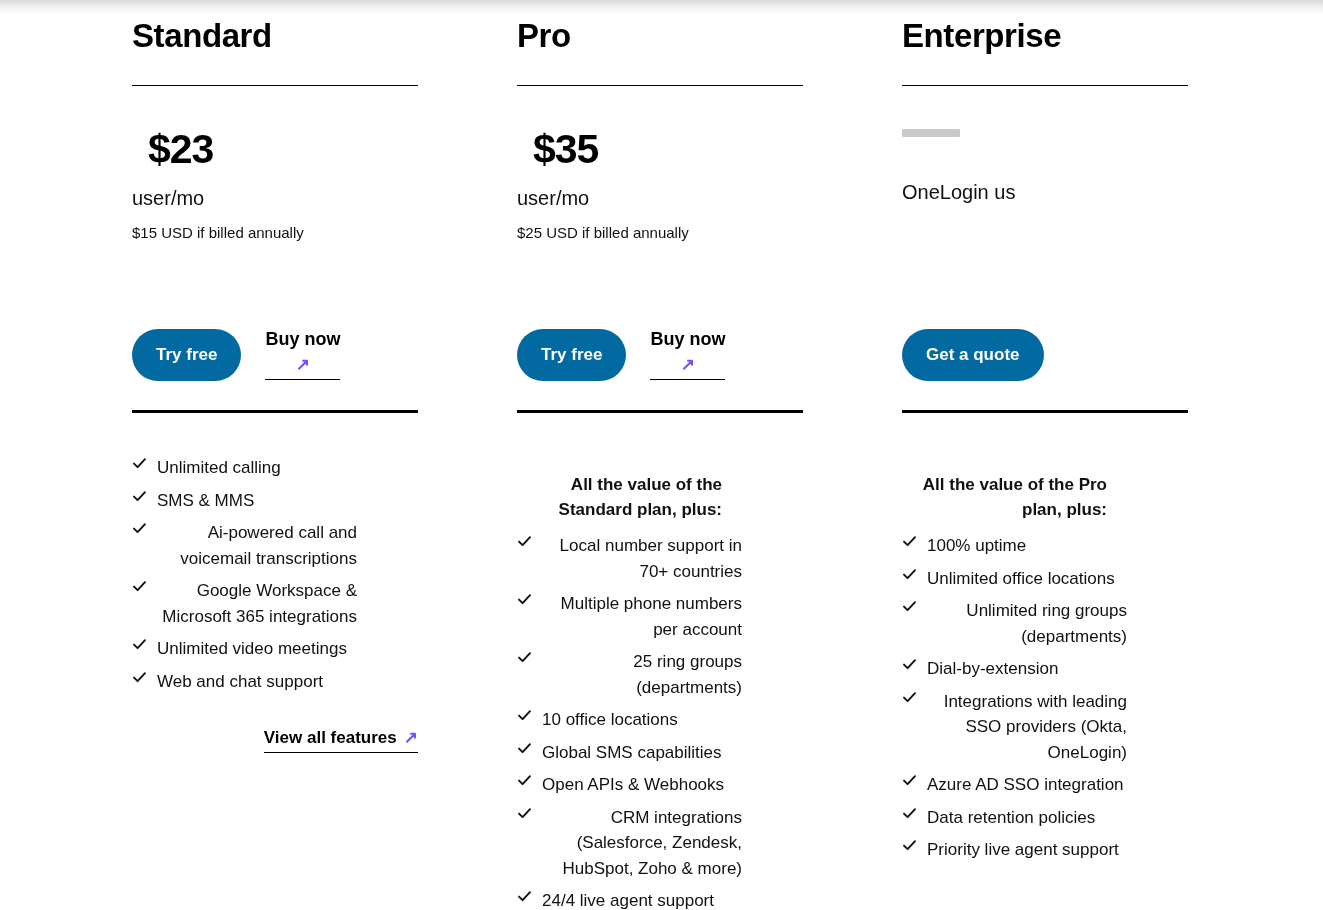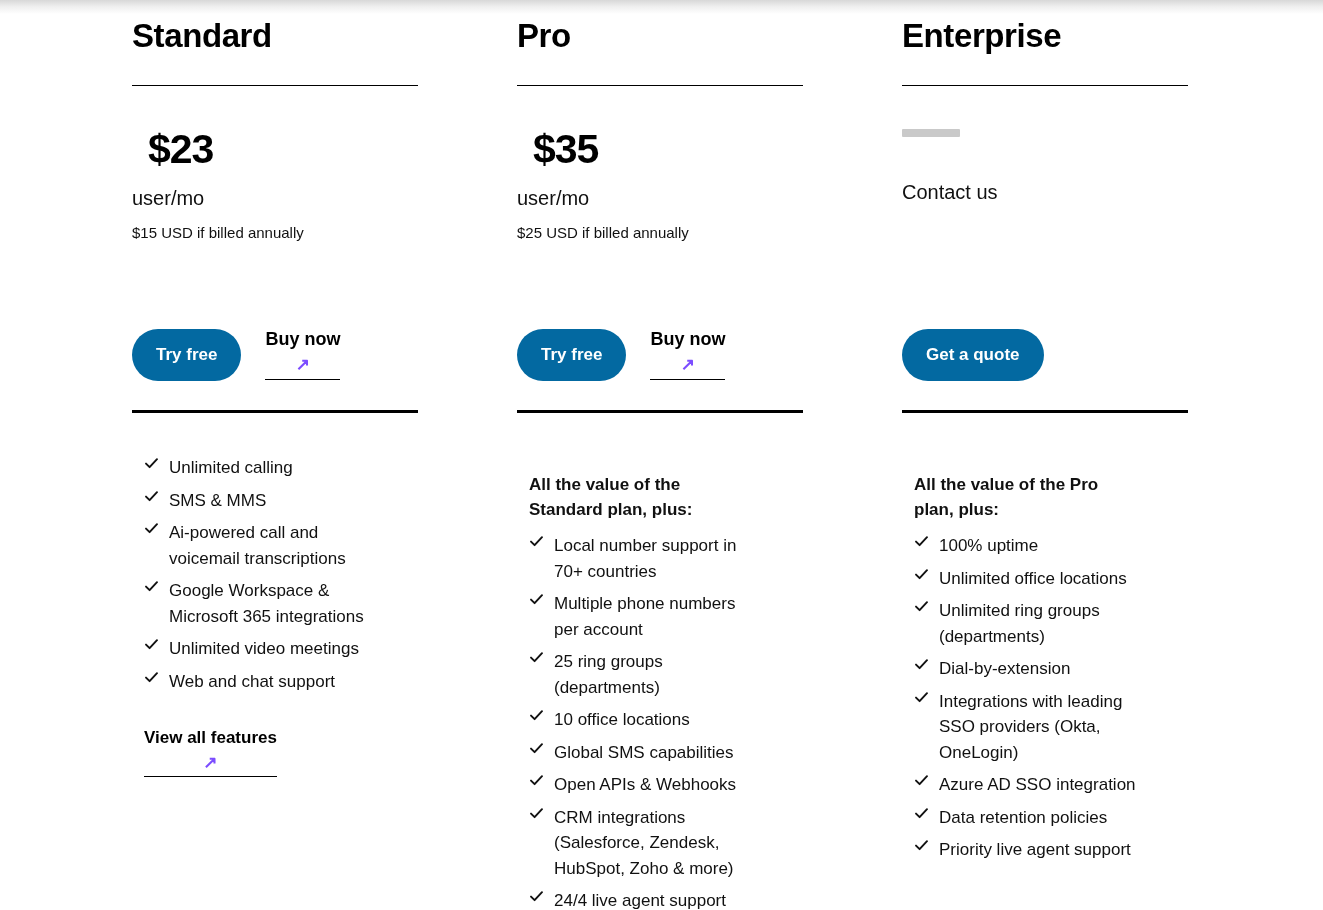--- a/index.html
+++ b/index.html
@@ -163,23 +163,24 @@
     position: absolute;
     left: 0;
     top: 410px;
     width: 100%;
     height: 3px;
     background: #000;
   }
 
   .features {
     position: absolute;
-    left: 12px;
+    left: 0;
     top: 455px;
     width: 100%;
+    text-align: right;
   }
 
   .features-intro {
     font-size: 17px;
     line-height: 1.48;
     font-weight: 700;
     color: #111;
     margin: 17px 0 11px 0;
     max-width: 205px;
   }
@@ -223,21 +224,20 @@
     gap: 7px;
     font-size: 17px;
     font-weight: 700;
     color: #000;
     text-decoration: none;
     border-bottom: 1.6px solid #000;
     padding-bottom: 4px;
     margin-top: 27px;
     cursor: pointer;
     white-space: nowrap;
-    flex-direction: column;
   }
 </style>
 </head>
 <body>
 
 <div class="top-fade"></div>
 
 <div class="pricing-grid">
 
   <div class="plan-col standard">
@@ -409,21 +409,21 @@
       </ul>
     </div>
   </div>
 
   <div class="plan-col enterprise">
     <h2 class="plan-name">Enterprise</h2>
     <hr class="rule-thin">
 
     <div class="price-block">
       <div class="price-placeholder"></div>
-      <div class="contact-text">Contact us</div>
+      <div class="contact-text">OneLogin us</div>
     </div>
 
     <div class="cta-row lower">
       <button class="btn-primary">Get a quote</button>
     </div>
 
     <div class="rule-thick"></div>
 
     <div class="features">
       <p class="features-intro">All the value of the Pro plan, plus:</p>

